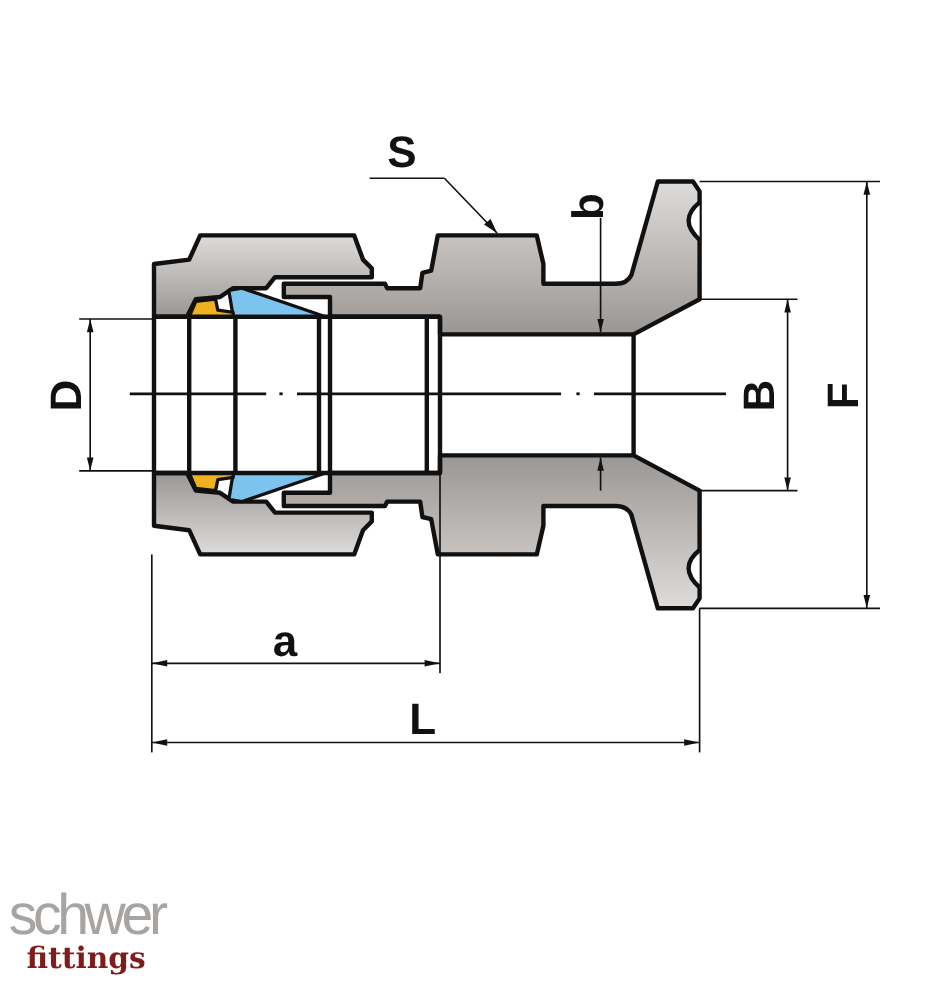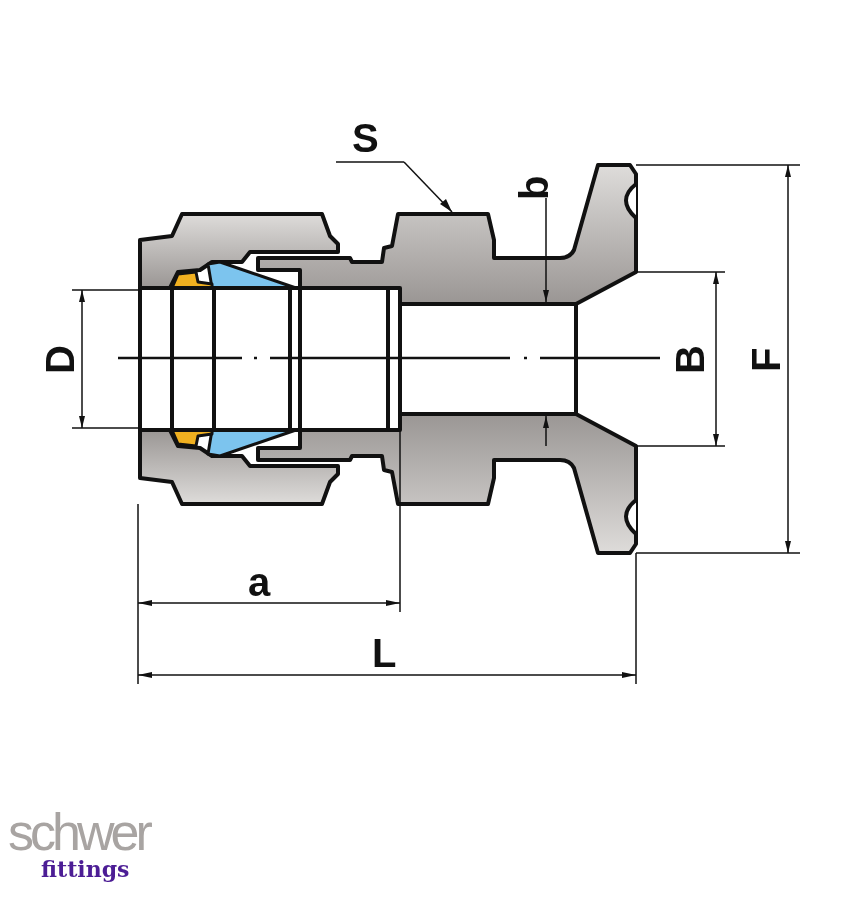--- a/index.html
+++ b/index.html
@@ -1,20 +1,20 @@
 <!DOCTYPE html>
 <html><head>
 <meta charset="utf-8">
 <style>
   html, body { margin:0; padding:0; background:#ffffff; }
   body { width:843px; height:900px; position:relative; overflow:hidden; font-family:"Liberation Sans", sans-serif; }
   #drawing { position:absolute; left:0; top:0; }
   .lbl { font-family:"Liberation Sans", sans-serif; font-weight:bold; font-size:40px; fill:#111; }
   .logo1 { position:absolute; left:8px; top:806px; font-family:"Liberation Sans", sans-serif; font-weight:normal; font-size:52px; color:#a8a4a2; letter-spacing:-4px; line-height:1; }
-  .logo2 { position:absolute; left:41px; top:858px; font-family:"DejaVu Serif", serif; font-weight:bold; font-size:22px; color:#4c1d95; line-height:1; }
+  .logo2 { position:absolute; left:24px; top:858px; font-family:"DejaVu Serif", serif; font-weight:bold; font-size:27px; color:#7f1d1d; line-height:1; }
 </style>
 </head>
 <body>
 
 <svg id="drawing" width="843" height="900" viewBox="0 0 843 900" xmlns="http://www.w3.org/2000/svg">
   <defs>
     <linearGradient id="g-top" x1="0" y1="0" x2="0" y2="1">
       <stop offset="0" stop-color="#dedcda"></stop>
       <stop offset="1" stop-color="#9a9694"></stop>
     </linearGradient>

